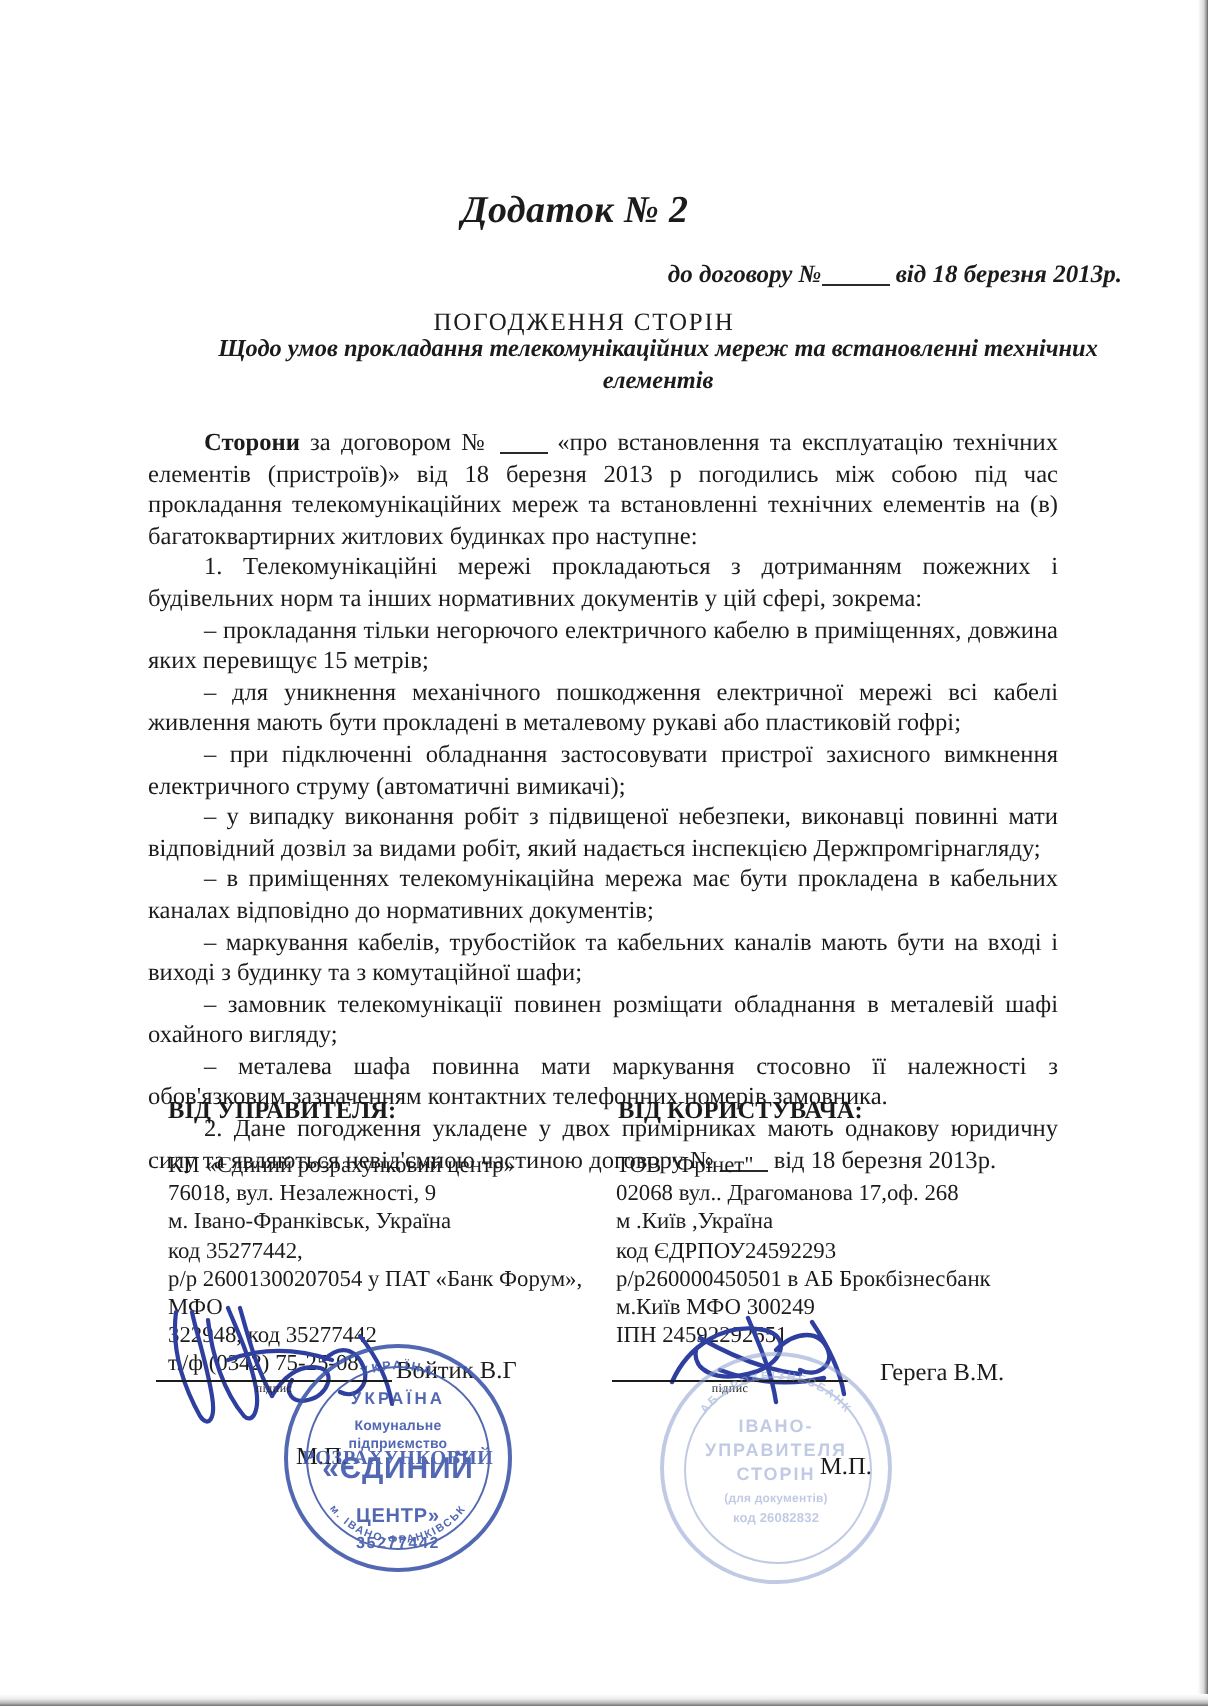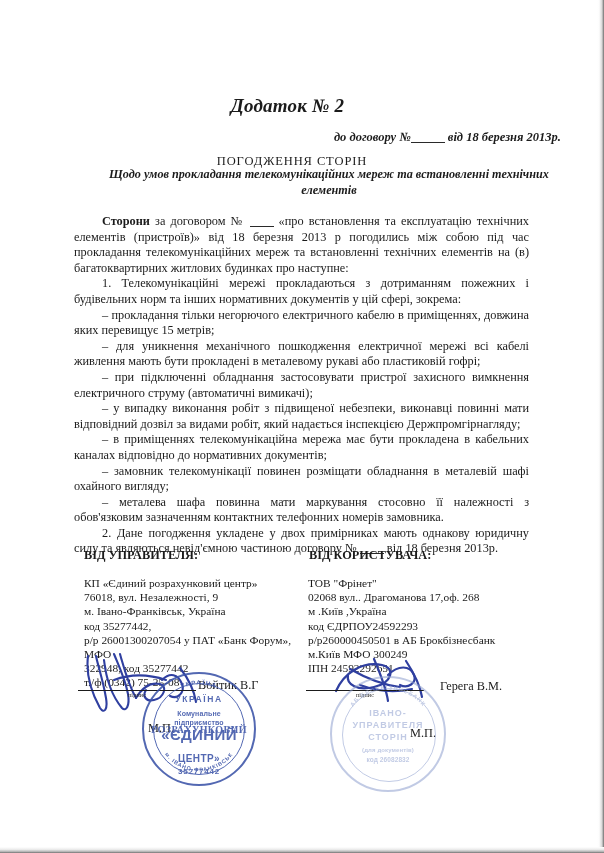--- a/index.html
+++ b/index.html
@@ -279,20 +279,21 @@
     <div class="body-block">
 
       <p class="para"><b>Сторони</b><span> за договором № </span><span class="blank-fill-sm"></span><span> «про встановлення та експлуатацію технічних елементів (пристроїв)» від 18 березня 2013 р погодились між собою під час прокладання телекомунікаційних мереж та встановленні технічних елементів на (в) багатоквартирних житлових будинках про наступне:</span></p>
 
       <p class="para">1. Телекомунікаційні мережі прокладаються з дотриманням пожежних і будівельних норм та інших нормативних документів у цій сфері, зокрема:</p>
       <p class="para">– прокладання тільки негорючого електричного кабелю в приміщеннях, довжина яких перевищує 15 метрів;</p>
       <p class="para">– для уникнення механічного пошкодження електричної мережі всі кабелі живлення мають бути прокладені в металевому рукаві або пластиковій гофрі;</p>
       <p class="para">– при підключенні обладнання застосовувати пристрої захисного вимкнення електричного струму (автоматичні вимикачі);</p>
       <p class="para">– у випадку виконання робіт з підвищеної небезпеки, виконавці повинні мати відповідний дозвіл за видами робіт, який надається інспекцією Держпромгірнагляду;</p>
       <p class="para">– в приміщеннях телекомунікаційна мережа має бути прокладена в кабельних каналах відповідно до нормативних документів;</p>
+      <p class="para">– маркування кабелів, трубостійок та кабельних каналів мають бути на вході і виході з будинку та з комутаційної шафи;</p>
       <p class="para">– замовник телекомунікації повинен розміщати обладнання в металевій шафі охайного вигляду;</p>
       <p class="para">– металева шафа повинна мати маркування стосовно її належності з обов'язковим зазначенням контактних телефонних номерів замовника.</p>
 
       <p class="para"><span>2. Дане погодження укладене у двох примірниках мають однакову юридичну силу та являються невід'ємною частиною договору № </span><span class="blank-fill-sm"></span><span> від 18  березня  2013р.</span></p>
     </div>
 
     <div class="sig-headers">
       <div class="col-l">ВІД УПРАВИТЕЛЯ:</div>
       <div class="col-r">ВІД КОРИСТУВАЧА:</div>
     </div>

